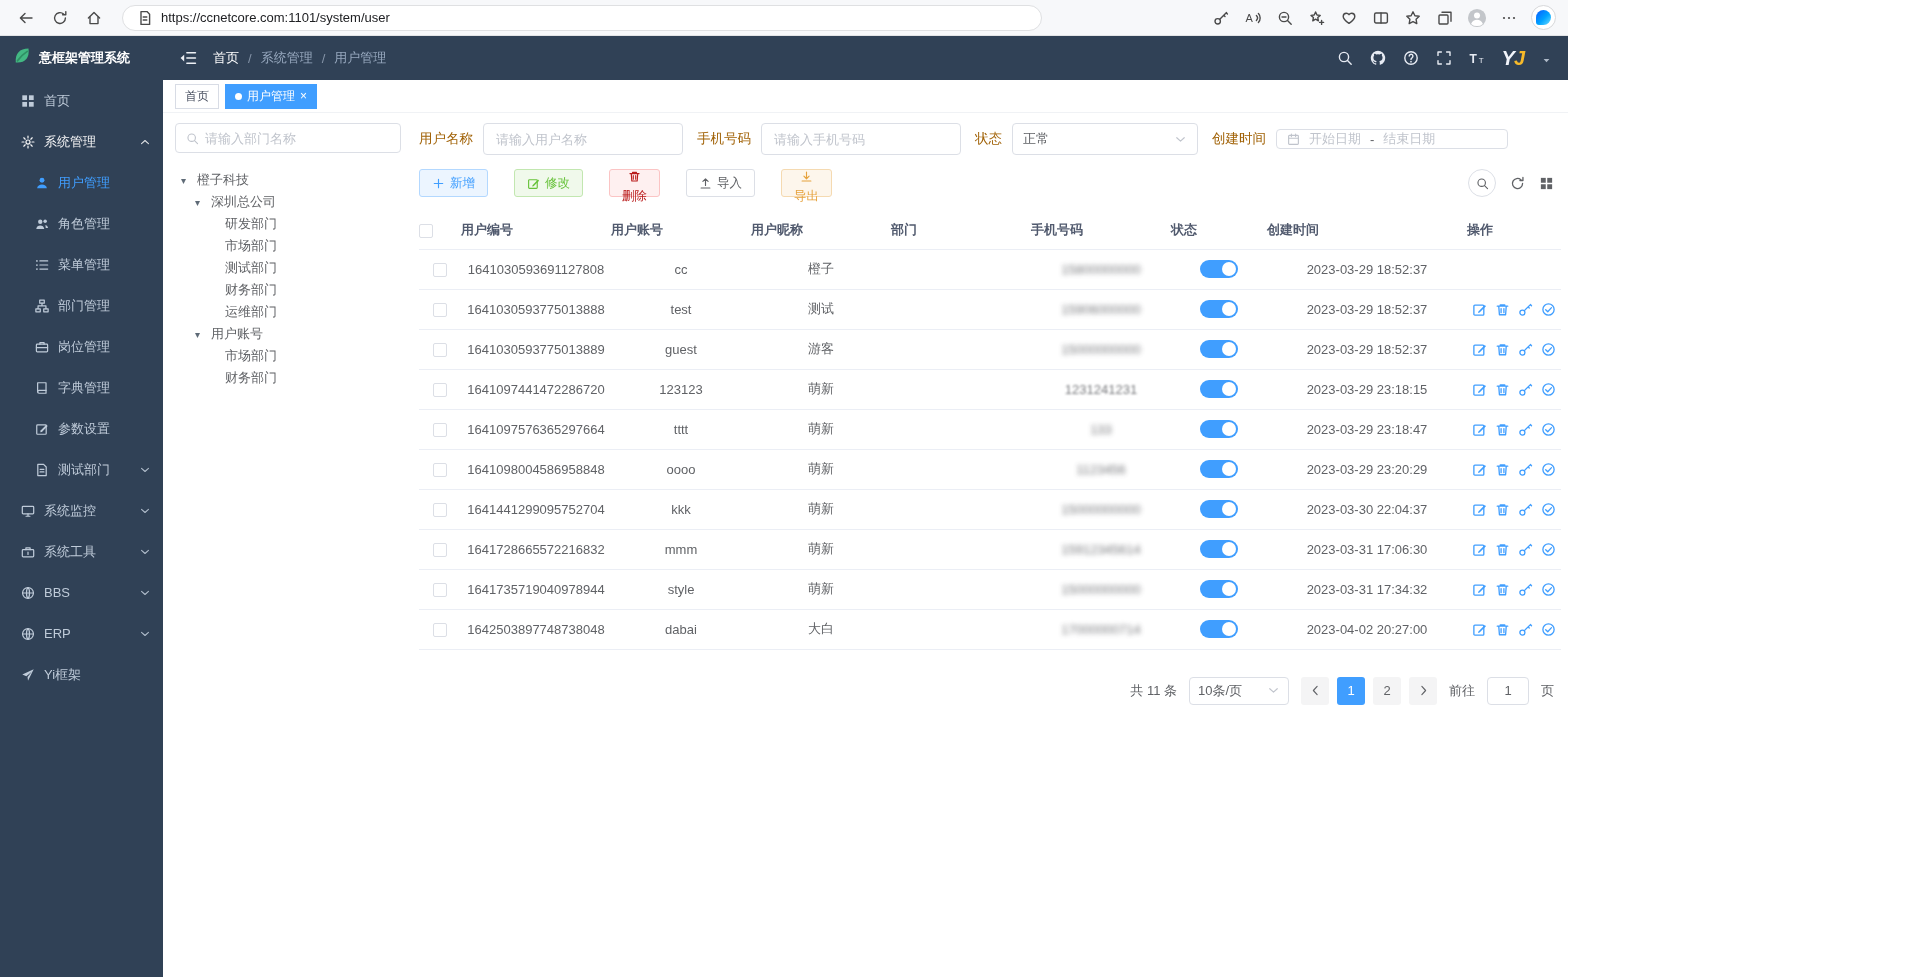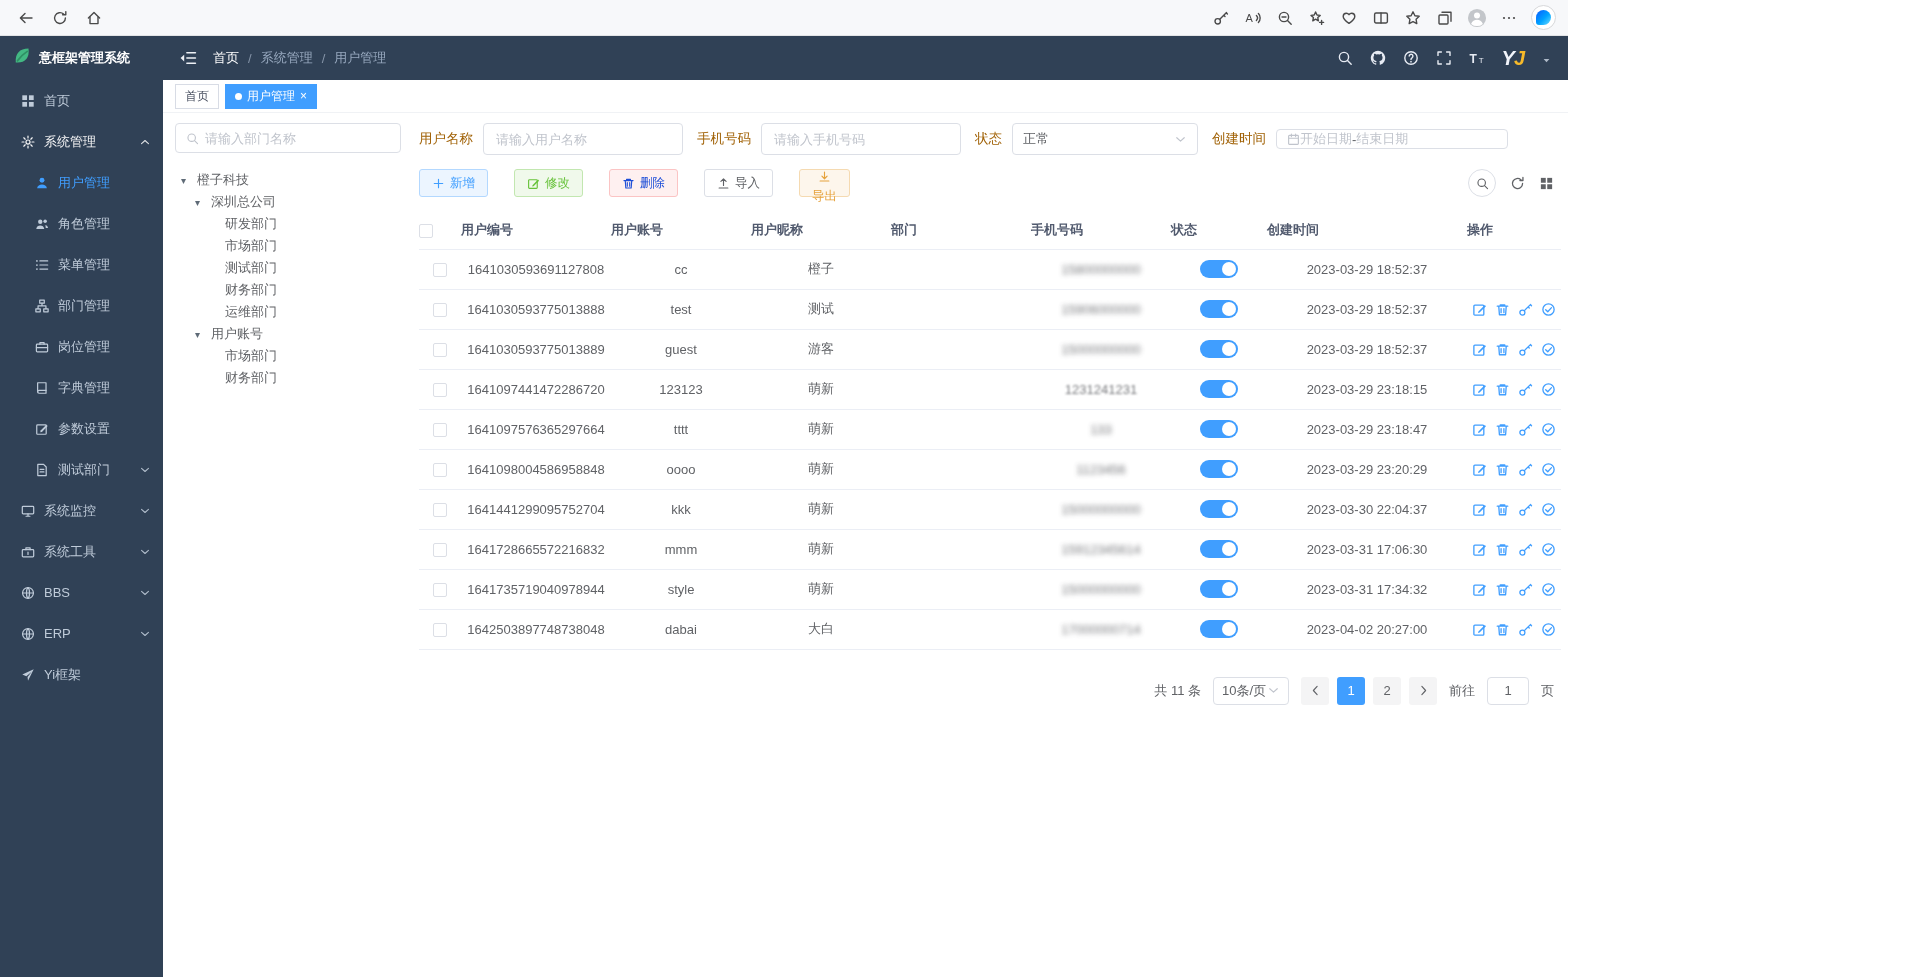--- a/index.html
+++ b/index.html
@@ -84,36 +84,36 @@
   .fgroup { display: flex; align-items: center; gap: 10px; }
   .flabel { font-size: 13.5px; font-weight: normal; color: #a16207; white-space: nowrap; }
   .inp { width: 200px; height: 32px; border: 1px solid #dcdfe6; border-radius: 4px; padding: 0 12px;
          font-size: 13px; color: #606266; font-family: inherit; outline: none; }
   input::placeholder { color: #c0c4cc; }
   .selbox { width: 186px; height: 32px; border: 1px solid #dcdfe6; border-radius: 4px; cursor: pointer;
             display: inline-flex; align-items: center; justify-content: space-between; padding: 0 10px;
             font-size: 13px; color: #606266; }
   .selbox .chev, .daterange .cal { color: #c0c4cc; display: inline-flex; }
   .daterange { width: 232px; height: 20px; border: 1px solid #dcdfe6; border-radius: 4px; cursor: pointer;
-               display: inline-flex; align-items: center; padding: 0 10px; font-size: 13px; color: #c0c4cc; }
+               display: inline-flex; align-items: center; gap: 9px; padding: 0 10px; font-size: 13px; color: #c0c4cc; }
   .daterange .sep { color: #606266; }
 
   .btn-row { display: flex; gap: 10px; margin-bottom: 18px; }
   .btn { height: 32px; padding: 0 15px; border-radius: 4px; font-size: 13px; cursor: pointer;
          display: inline-flex; align-items: center; gap: 6px; border: 1px solid transparent; font-family: inherit; }
   .btn.primary { background: #409eff; color: #fff; }
   .btn.plain { background: #fff; border-color: #dcdfe6; color: #606266; }
   .btn .bicon, .abtn .bicon { display: inline-flex; font-size: 13px; }
 
   .action-row { display: flex; align-items: center; gap: 26px; margin-bottom: 14px; }
   .abtn { height: 28px; padding: 0 12px; border-radius: 3px; font-size: 12.5px; cursor: pointer;
           display: inline-flex; align-items: center; gap: 5px; border: 1px solid; font-family: inherit; }
   .abtn.add { background: #ecf5ff; border-color: #b3d8ff; color: #409eff; }
   .abtn.mod { background: #f0f9eb; border-color: #c2e7b0; color: #67c23a; }
-  .abtn.del { background: #fef0f0; border-color: #fbc4c4; color: #1d4ed8; }
+  .abtn.del { background: #fef0f0; border-color: #fbc4c4; color: #b91c1c; flex-direction: column; }
   .abtn.imp { background: #fff; border-color: #dcdfe6; color: #606266; }
   .abtn.exp { background: #fdf6ec; border-color: #f5dab1; color: #e6a23c; flex-direction: column; }
   .right-tools { margin-left: auto; display: flex; align-items: center; gap: 14px; }
   .tool { color: #606266; display: inline-flex; font-size: 15px; cursor: pointer; }
   .tool.circle { width: 28px; height: 28px; border: 1px solid #dcdfe6; border-radius: 50%;
                  align-items: center; justify-content: center; font-size: 13px; }
 
   table { width: 100%; table-layout: fixed; border-collapse: collapse; }
   th { height: 38px; font-size: 13px; font-weight: bold; color: #515a6e; border-bottom: 1px solid #ebeef5; text-align: left; }
   td { height: 40px; font-size: 13px; color: #606266; border-bottom: 1px solid #ebeef5; text-align: center; white-space: nowrap; }
@@ -121,21 +121,21 @@
         background: #fff; vertical-align: middle; cursor: pointer; }
   .phone { filter: blur(2.6px); opacity: .85; }
   .phone.readable { filter: blur(0.8px); }
   .toggle { display: inline-block; width: 38px; height: 18px; border-radius: 10px; background: #409eff;
             position: relative; vertical-align: middle; cursor: pointer; }
   .toggle .knob { position: absolute; right: 2px; top: 2px; width: 14px; height: 14px; border-radius: 50%; background: #fff; }
   .op { color: #409eff; display: inline-flex; font-size: 15px; margin: 0 4px; cursor: pointer; vertical-align: middle; }
 
   .pagination { display: flex; align-items: center; justify-content: flex-end; gap: 12px;
                 margin-top: 27px; font-size: 13px; color: #606266; }
-  .psel { width: 76px; height: 28px; border: 1px solid #dcdfe6; border-radius: 4px; cursor: pointer;
+  .psel { width: 100px; height: 28px; border: 1px solid #dcdfe6; border-radius: 4px; cursor: pointer;
           display: inline-flex; align-items: center; justify-content: space-between; padding: 0 8px; color: #606266; }
   .pg-btn { min-width: 28px; height: 28px; border-radius: 3px; background: #f4f4f5; color: #606266; cursor: pointer;
             display: inline-flex; align-items: center; justify-content: center; font-size: 13px; }
   .pg-btn.active { background: #409eff; color: #fff; }
   .pg-group { display: flex; gap: 8px; align-items: center; }
   .goto-input { width: 42px; height: 28px; border: 1px solid #dcdfe6; border-radius: 4px;
                 text-align: center; font-size: 13px; color: #606266; font-family: inherit; outline: none; }
 </style>
 </head>
 <body>
@@ -153,20 +153,29 @@
           <path d="M13.4 8A5.4 5.4 0 1111.6 4"></path>
           <path d="M13.8 1.6v3.2h-3.2"></path>
         </svg>
       </span>
     <span class="cicon">
         <svg viewBox="0 0 16 16" width="1em" height="1em" fill="none" stroke="currentColor" stroke-width="1.4" stroke-linecap="round" stroke-linejoin="round">
           <path d="M2.4 8L8 2.4 13.6 8"></path>
           <path d="M4 7v6.6h8V7"></path>
         </svg>
       </span>
+    <div class="url-bar">
+      <span class="cicon">
+          <svg viewBox="0 0 16 16" width="1em" height="1em" fill="none" stroke="currentColor" stroke-width="1.4" stroke-linecap="round" stroke-linejoin="round">
+            <path d="M4 1.6h6l2.6 2.6v10.2H4z"></path>
+            <path d="M6.2 7h3.6M6.2 10h3.6"></path>
+          </svg>
+        </span>
+      <span class="url-text">https://ccnetcore.com:1101/system/user</span>
+    </div>
     <div class="chrome-right">
       <span class="cicon">
           <svg viewBox="0 0 16 16" width="1em" height="1em" fill="none" stroke="currentColor" stroke-width="1.4" stroke-linecap="round" stroke-linejoin="round">
             <circle cx="4.7" cy="11.3" r="2.7"></circle>
             <path d="M6.8 9.2l6.7-6.7M13.2 2.8l1.2 1.2M10.8 5.2L12 6.4"></path>
           </svg>
         </span>
       <span class="cicon">
           <svg viewBox="0 0 16 16" width="1em" height="1em" fill="none" stroke="currentColor" stroke-width="1.4" stroke-linecap="round" stroke-linejoin="round">
             <text x="0.5" y="12" font-size="11" fill="currentColor" stroke="none">A</text>

